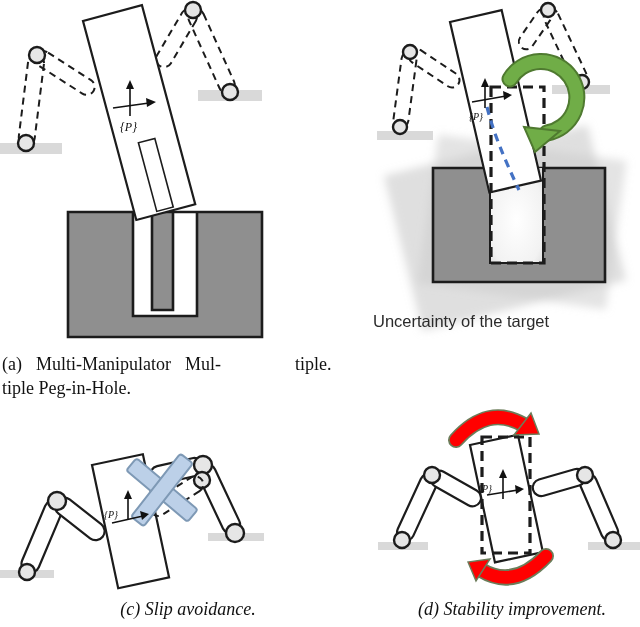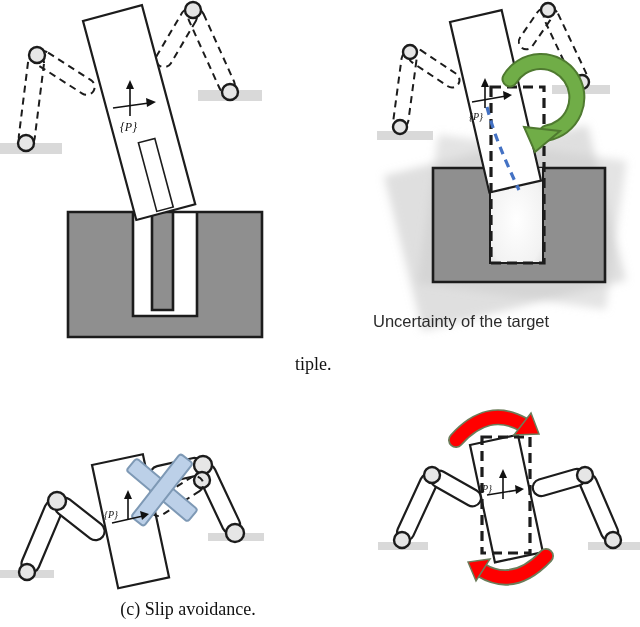--- a/index.html
+++ b/index.html
@@ -2,21 +2,21 @@
 <html style="--block-gray: #8f8f8f; --ground-gray: #d9d9d9; --outline: #1c1c1c; --green-arrow: #70ad47; --green-arrow-dark: #4f7a30; --red-arrow: #ff0000; --red-arrow-edge: #6b7d5a; --blue-dashed: #4472c4; --cross-fill: #bcd0e8; --cross-stroke: #7e99b5;"><head>
 <meta charset="utf-8">
 <style>
   html,body{margin:0;padding:0;background:#ffffff;}
   #page{position:relative;width:640px;height:627px;background:#fff;overflow:hidden;
         font-family:"Liberation Serif",serif;}
   .panel{position:absolute;}
   .caption{position:absolute;color:#111;font-size:18px;line-height:24px;}
   .cap-line{display:block;}
   .just{text-align:justify;text-align-last:justify;}
-  .center{text-align:center;}
+  .center{text-align:center;font-style:italic;}
 
   
   .ground{fill:var(--ground-gray,#d9d9d9);}
   .block{fill:var(--block-gray,#8f8f8f);stroke:var(--outline,#1c1c1c);stroke-width:2.6;fill-rule:evenodd;}
   .link{fill:#ffffff;stroke:var(--outline,#1c1c1c);stroke-width:2.2;}
   .dcap{fill:none;stroke:var(--outline,#1c1c1c);stroke-width:2;stroke-dasharray:7 5;}
   .joint{fill:#e6e6e6;stroke:var(--outline,#1c1c1c);stroke-width:2.4;}
   .peg{fill:#ffffff;stroke:var(--outline,#1c1c1c);stroke-width:2.2;}
   .dash-rect{fill:none;stroke:var(--outline,#1c1c1c);stroke-width:3.2;stroke-dasharray:10 6;}
   .blue-dash{fill:none;stroke:var(--blue-dashed,#4472c4);stroke-width:3.2;stroke-dasharray:8 6;}
@@ -247,19 +247,22 @@
       <polygon class="red-head" points="219,34 211,13 194,35"></polygon>
     </g>
     <g>
       <path class="red-edge" d="M226,156 Q194,190 161,170"></path>
       <path class="red-body" d="M226,156 Q194,190 161,170"></path>
       <polygon class="red-head" points="148,162 156,181 170,159"></polygon>
     </g>
   </svg>
 
   <div class="caption" style="left:2px;top:352px;width:219px">
+    <span class="cap-line just">(a) Multi-Manipulator Mul-</span>
+    <span class="cap-line">tiple Peg-in-Hole.</span>
   </div>
   <div class="caption" style="left:295px;top:352px;width:228px">
     <span class="cap-line">tiple.</span>
   </div>
   <div class="caption center" style="left:28px;top:597px;width:320px">(c) Slip avoidance.</div>
+  <div class="caption center" style="left:384px;top:597px;width:256px">(d) Stability improvement.</div>
 
 </div>
 
 </body></html>

